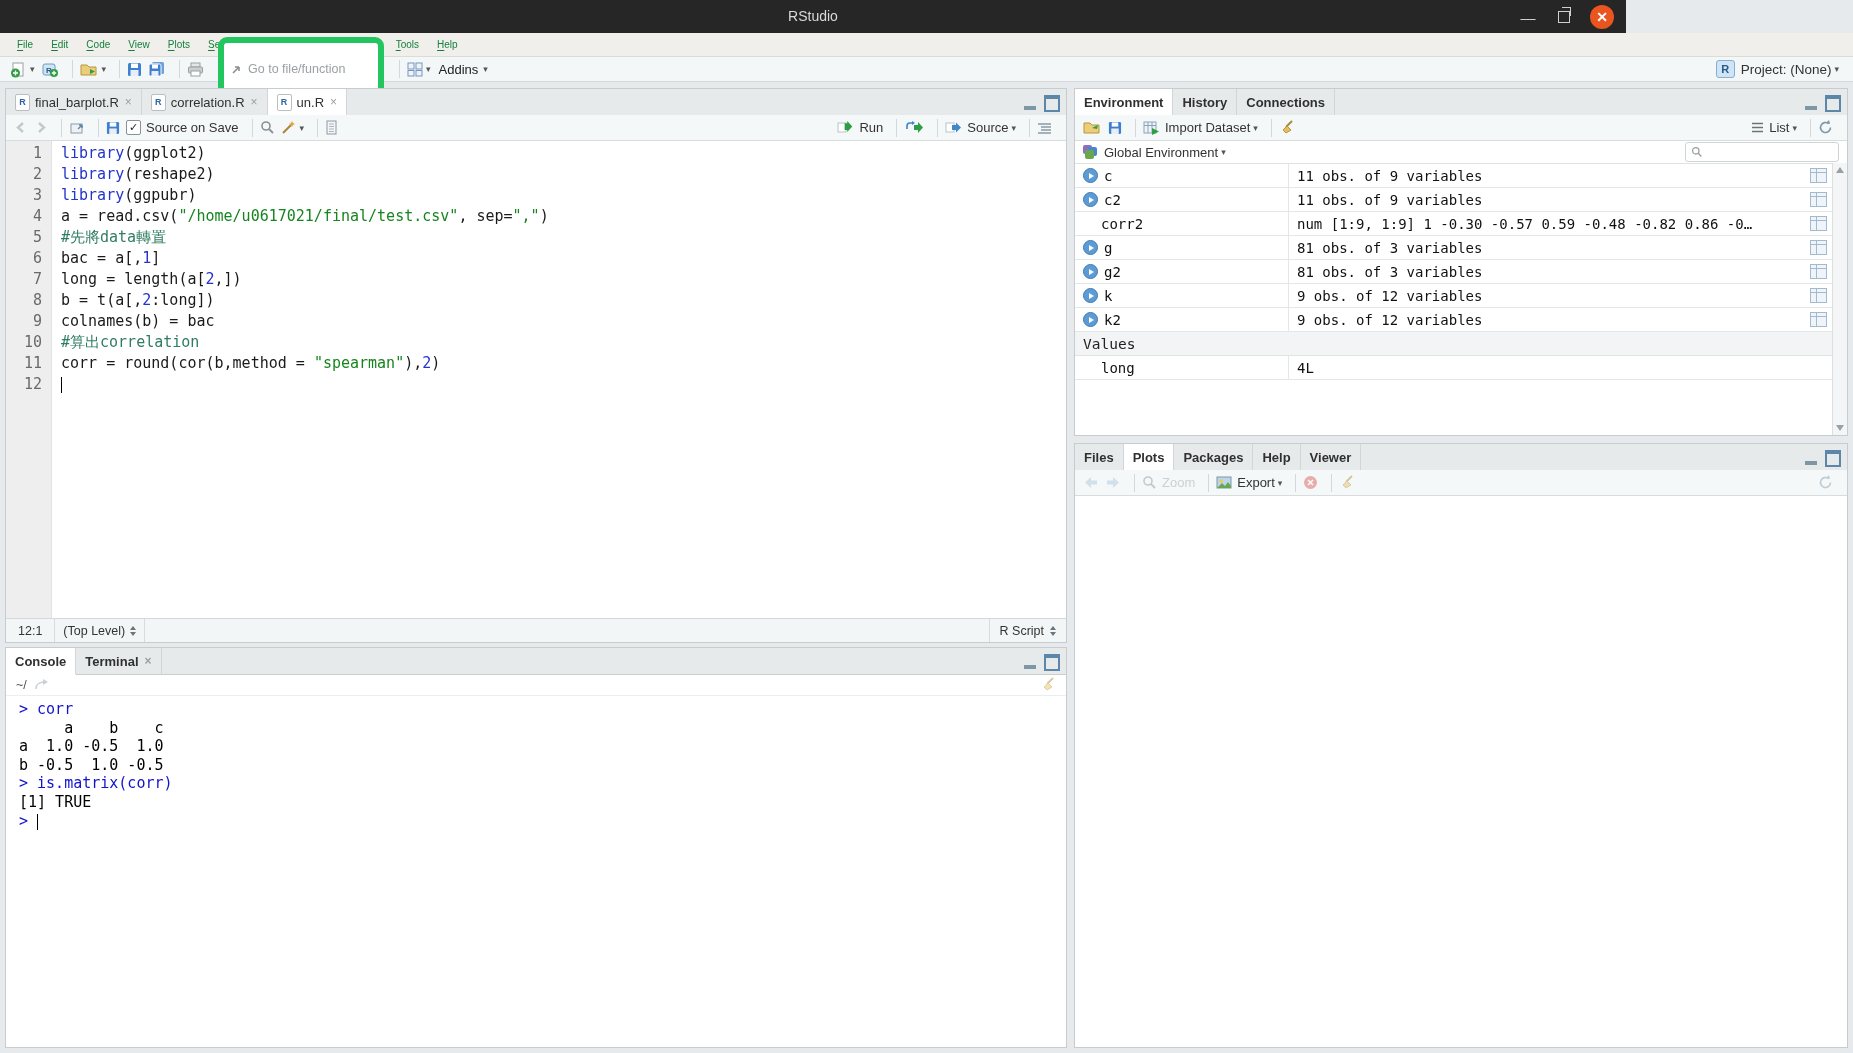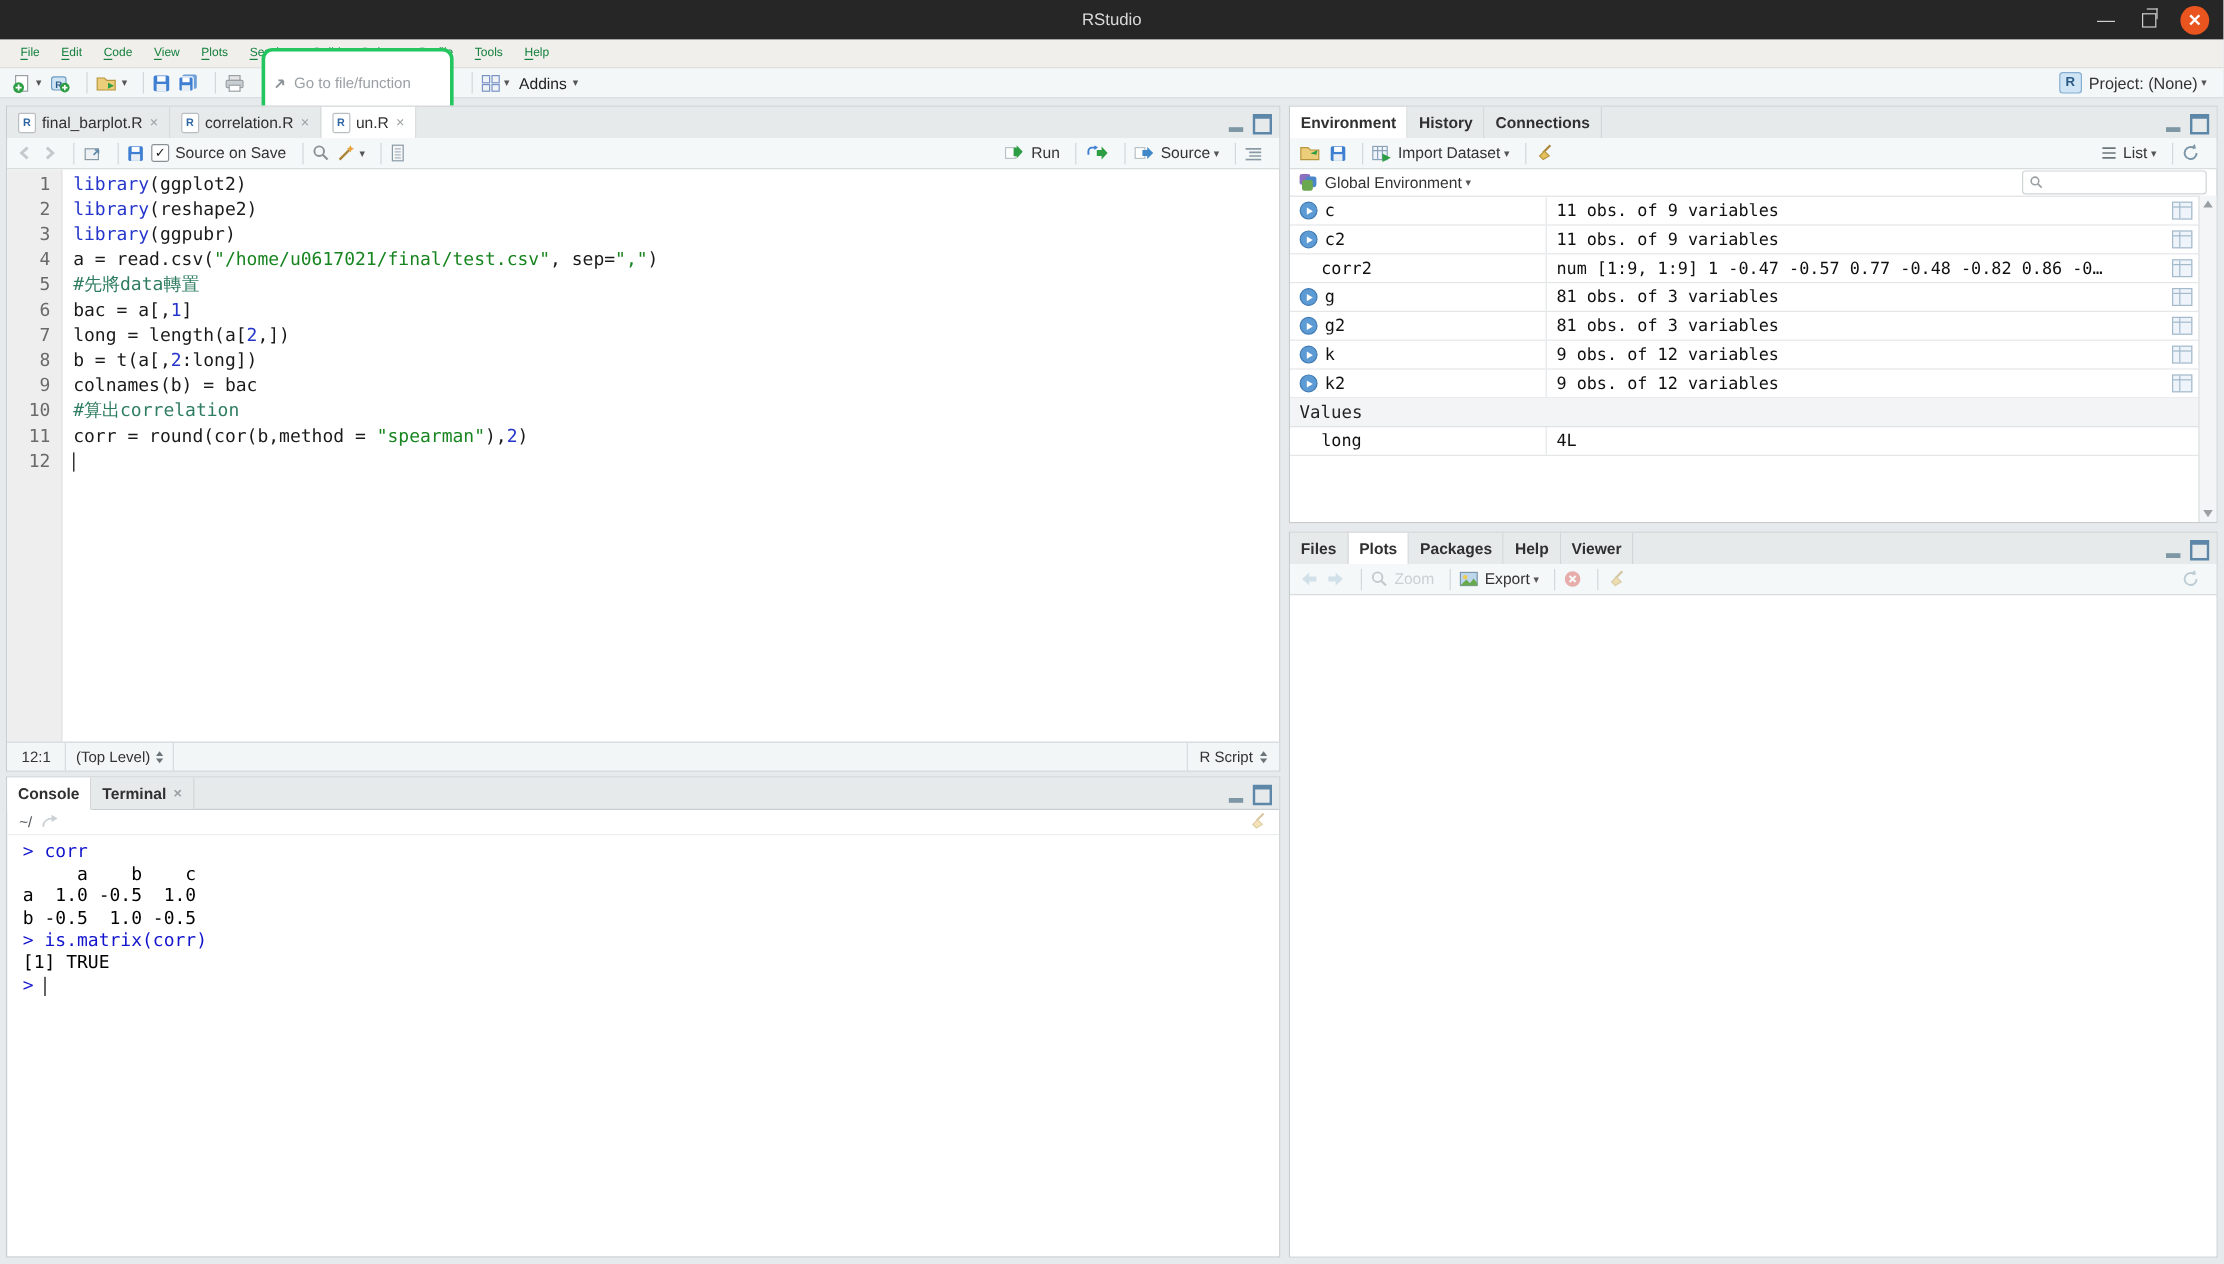--- a/index.html
+++ b/index.html
@@ -1,38 +1,38 @@
 <!DOCTYPE html>
 <html><head>
 <meta charset="utf-8">
 <style>
   html,body{margin:0;padding:0}
   body{width:1853px;height:1053px;position:relative;overflow:hidden;
        font-family:"Liberation Sans",sans-serif;background:#e7eaec;color:#1a1a1a}
   
-  .titlebar{position:absolute;top:0;left:0;width:1853px;height:33px;background:#262626;color:#d9d9d9}
+  .titlebar{position:absolute;top:0;left:0;width:1626px;height:33px;background:#262626;color:#d9d9d9}
   .titlebar .title{position:absolute;left:0;right:0;top:8px;text-align:center;font-size:14px;color:#d9d9d9}
   .winbtn{position:absolute;top:5px;width:24px;height:24px;display:flex;align-items:center;justify-content:center}
   .btn-min{right:86px;color:#cfcfcf;font-size:15px}
   .btn-max{right:50px}
   .btn-max .sq{width:10px;height:10px;border:1.5px solid #cfcfcf;position:relative}
   .btn-max .sq:before{content:"";position:absolute;left:3px;top:-5px;width:8px;height:8px;border-top:1.5px solid #cfcfcf;border-right:1.5px solid #cfcfcf}
   .btn-close{right:12px;background:#e9541f;border-radius:50%;color:#fff;font-size:14px;font-weight:bold}
   
   .menubar{position:absolute;top:33px;left:0;width:1853px;height:24px;background:#f0efeb;
            border-bottom:1px solid #dddbd5;display:flex;align-items:center;padding-left:8px;box-sizing:border-box}
   .mi{padding:1px 9px;font-size:10px;color:#15803d}
   .mi u{text-decoration:underline;text-underline-offset:2px}
   
   .maintb{position:absolute;top:57px;left:0;width:1853px;height:25px;background:#f3f7f8;
           border-bottom:1px solid #d4dadc;display:flex;align-items:center;padding-left:10px;box-sizing:border-box;font-size:13px}
   .tbi{display:flex;align-items:center;margin-right:6px}
   .caret{font-size:9px;color:#555;margin-left:3px}
   .vsep{width:1px;height:18px;background:#d3d8da;margin:0 7px}
-  .goto{width:140px;height:18px;border:3px solid #22c55e;border-radius:9px;background:#fff;
+  .goto{width:140px;height:18px;border:6px solid #22c55e;border-radius:9px;background:#fff;
         display:flex;align-items:center;padding:17px 7px;color:#9aa0a4;font-size:12.5px;margin:0 8px}
   .goto span{margin-left:5px}
   .addins{font-size:13px;color:#222;margin:0 2px}
   .project{position:absolute;right:14px;top:3px;display:flex;align-items:center;font-size:13.5px;color:#333}
   .rcube{width:17px;height:16px;background:#cfe4f5;border:1px solid #86aed0;border-radius:3px;
          color:#2a5a85;font-size:11px;font-weight:bold;display:flex;align-items:center;justify-content:center;margin-right:6px}
   
   .pane{position:absolute;background:#fff;border:1px solid #c7cccf;box-sizing:border-box}
   .tabbar{position:absolute;top:0;left:0;right:0;height:26px;background:#e7eaeb;border-bottom:1px solid #c9ced1;
           display:flex;align-items:stretch}
@@ -478,21 +478,21 @@
           </span>
           <span>c2</span>
         </div>
         <div class="eval">11 obs. of 9 variables</div>
         <span class="gridico"></span>
       </div>
       <div class="erow">
         <div class="ename indent">
           <span>corr2</span>
         </div>
-        <div class="eval">num [1:9, 1:9] 1 -0.47 -0.57 0.77 -0.48 -0.82 0.86 -0…</div>
+        <div class="eval">num [1:9, 1:9] 1 -0.30 -0.57 0.59 -0.48 -0.82 0.86 -0…</div>
         <span class="gridico"></span>
       </div>
       <div class="erow">
         <div class="ename">
           <span class="expander">
             <i></i>
           </span>
           <span>g</span>
         </div>
         <div class="eval">81 obs. of 3 variables</div>

